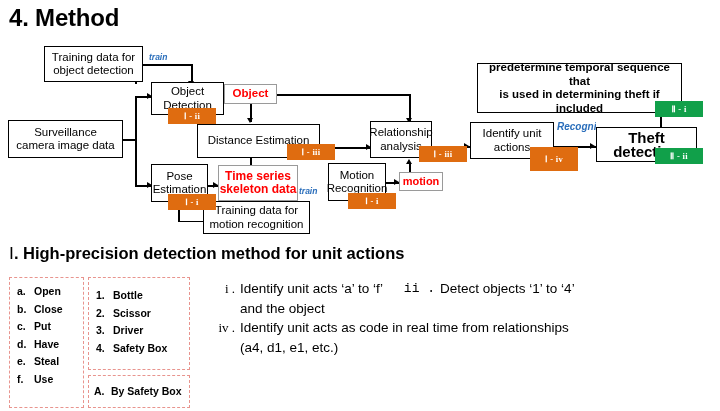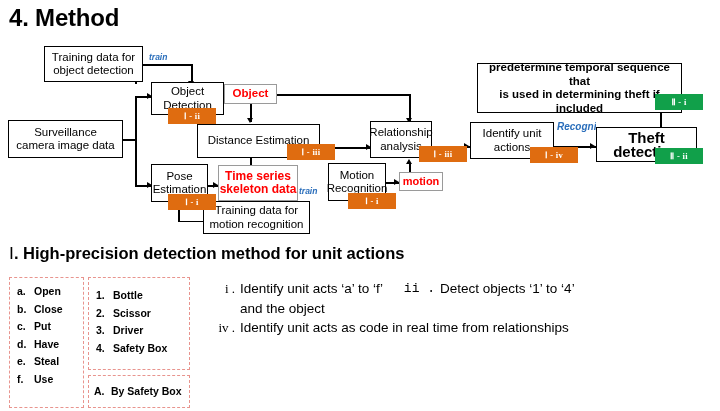--- a/index.html
+++ b/index.html
@@ -246,23 +246,23 @@
   <div class="badge orange" style="left:168px;top:108px;width:48px;height:16px;">Ⅰ - ii</div>
 
   <div class="badge orange" style="left:287px;top:144px;width:48px;height:16px;">Ⅰ - iii</div>
 
   <div class="badge orange" style="left:168px;top:194px;width:48px;height:16px;">Ⅰ - i</div>
 
   <div class="badge orange" style="left:348px;top:193px;width:48px;height:16px;">Ⅰ - i</div>
 
   <div class="badge orange" style="left:419px;top:146px;width:48px;height:16px;">Ⅰ - iii</div>
 
-  <div class="badge orange" style="left:530px;top:147px;width:48px;height:16px;">Ⅰ - iv</div>
-
-  <div class="badge green" style="left:655px;top:94px;width:48px;height:16px;">Ⅱ - i</div>
+  <div class="badge orange" style="left:530px;top:147px;width:48px;height:24px;">Ⅰ - iv</div>
+
+  <div class="badge green" style="left:655px;top:101px;width:48px;height:16px;">Ⅱ - i</div>
 
   <div class="badge green" style="left:655px;top:148px;width:48px;height:16px;">Ⅱ - ii</div>
 
   <div class="section-head">
     <span class="rn">Ⅰ</span><span>. High-precision detection method for unit actions</span>
   </div>
 
   <div class="dashbox" style="left:9px;top:277px;width:75px;height:131px;"></div>
   <div class="dashbox" style="left:88px;top:277px;width:102px;height:93px;"></div>
   <div class="dashbox" style="left:88px;top:375px;width:102px;height:33px;"></div>
@@ -325,15 +325,16 @@
       <span class="num">i .</span>
       <span class="txt">Identify unit acts ‘a’ to ‘f’</span>
       <span class="num" style="width:52px;font-family:Liberation Mono, monospace;">ii .</span>
       <span class="txt">Detect objects ‘1’ to ‘4’</span>
     </div>
     <div class="cont">and the object</div>
     <div class="line">
       <span class="num">iv .</span>
       <span class="txt">Identify unit acts as code in real time from relationships</span>
     </div>
+    <div class="cont">(a4, d1, e1, etc.)</div>
   </div>
 
 </div>
 
 </body></html>

